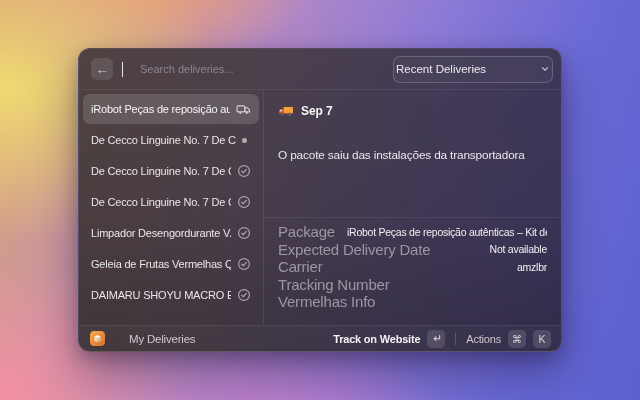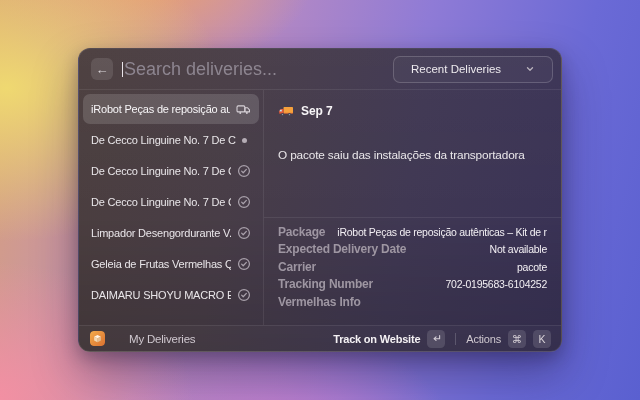--- a/index.html
+++ b/index.html
@@ -27,23 +27,23 @@
     color:#efecef;
   }
 
   
   .header { height:40px; flex:0 0 40px; display:flex; align-items:center; padding:0 8px 0 12px; gap:9px; }
   .back-btn { width:22px; height:22px; border-radius:6px; background:rgba(255,255,255,0.11);
     display:flex; align-items:center; justify-content:center; color:#ddd8dd; font-size:13px; cursor:pointer; }
   .search-wrap { flex:1; display:flex; align-items:center; min-width:0; }
   .caret { width:1px; height:15px; background:#e9e5ea; margin-right:1px; flex:0 0 1px; }
   .search-input { flex:1; min-width:0; background:transparent; border:none; outline:none;
-    color:#f2eff2; font-size:18px; font-family:inherit; }
+    color:#f2eff2; font-size:11px; font-family:inherit;padding-left:16px; }
   .search-input::placeholder { color:#8d8590; }
-  .dropdown { flex:0 0 auto; height:27px; width:160px; padding:0 17px;
+  .dropdown { flex:0 0 auto; height:27px; width:160px; padding:0 2px;
     border:1px solid rgba(255,255,255,0.18); border-radius:7px;
     display:flex; align-items:center; justify-content:space-between; cursor:pointer;
     background:rgba(255,255,255,0.03); }
   .dropdown-label { font-size:11.5px; color:#edeaee; }
 
   .h-divider { height:1px; background:rgba(255,255,255,0.08); flex:0 0 1px; }
 
   
   .body { flex:1; display:flex; min-height:0; }
   .list { flex:0 0 184px; padding:4px; overflow:hidden; }
@@ -60,21 +60,21 @@
   .v-divider { flex:0 0 1px; background:rgba(255,255,255,0.08); }
 
   .detail { flex:1; min-width:0; display:flex; flex-direction:column; }
   .detail-top { flex:0 0 127px; padding:13px 14px; overflow:hidden; }
   .detail-heading { display:flex; align-items:center; gap:7px; }
   .detail-date { font-size:12px; font-weight:bold; color:#f7f5f7; letter-spacing:-0.1px; }
   .detail-desc { margin-top:29px; font-size:11.8px; letter-spacing:-0.15px; color:#eae7ea; line-height:1.35; }
 
   .meta { flex:1; padding:5px 14px 4px; overflow:hidden; }
   .meta-row { height:17.5px; display:flex; align-items:center; gap:12px; }
-  .meta-label { flex:0 0 auto; font-size:12px; letter-spacing:-0.2px; color:#9e96a2;font-weight:bold; }
+  .meta-label { flex:0 0 auto; font-size:15px; letter-spacing:-0.2px; color:#9e96a2; }
   .meta-value { flex:1; min-width:0; font-size:10.5px; letter-spacing:-0.25px; color:#f2eff3;
     text-align:right; white-space:nowrap; overflow:hidden; }
 
   
   .footer { flex:0 0 26px; display:flex; align-items:center; padding:0 10px 0 11px;
     border-top:1px solid rgba(255,255,255,0.08); background:rgba(255,255,255,0.025); }
   .app-icon { width:15px; height:15px; border-radius:4px; overflow:hidden; flex:0 0 15px; }
   .app-name { margin-left:24px; font-size:11.5px; letter-spacing:-0.2px; color:#cfc8cf; }
   .footer-spacer { flex:1; }
   .primary-action { font-size:11px; font-weight:bold; letter-spacing:-0.2px; color:#f4f1f4; cursor:pointer; }
@@ -204,25 +204,24 @@
         <div class="meta-row">
           <span class="meta-label">Package</span>
           <span class="meta-value">iRobot Peças de reposição autênticas – Kit de rep...</span>
         </div>
         <div class="meta-row">
           <span class="meta-label">Expected Delivery Date</span>
           <span class="meta-value">Not available</span>
         </div>
         <div class="meta-row">
           <span class="meta-label">Carrier</span>
-          <span class="meta-value">pacote</span>
+          <span class="meta-value">amzlbr</span>
         </div>
         <div class="meta-row">
           <span class="meta-label">Tracking Number</span>
-          <span class="meta-value">702-0195683-6104252</span>
         </div>
         <div class="meta-row">
           <span class="meta-label">Vermelhas Info</span>
         </div>
       </div>
     </div>
   </div>
 
   <div class="footer">
     <span class="app-icon">

